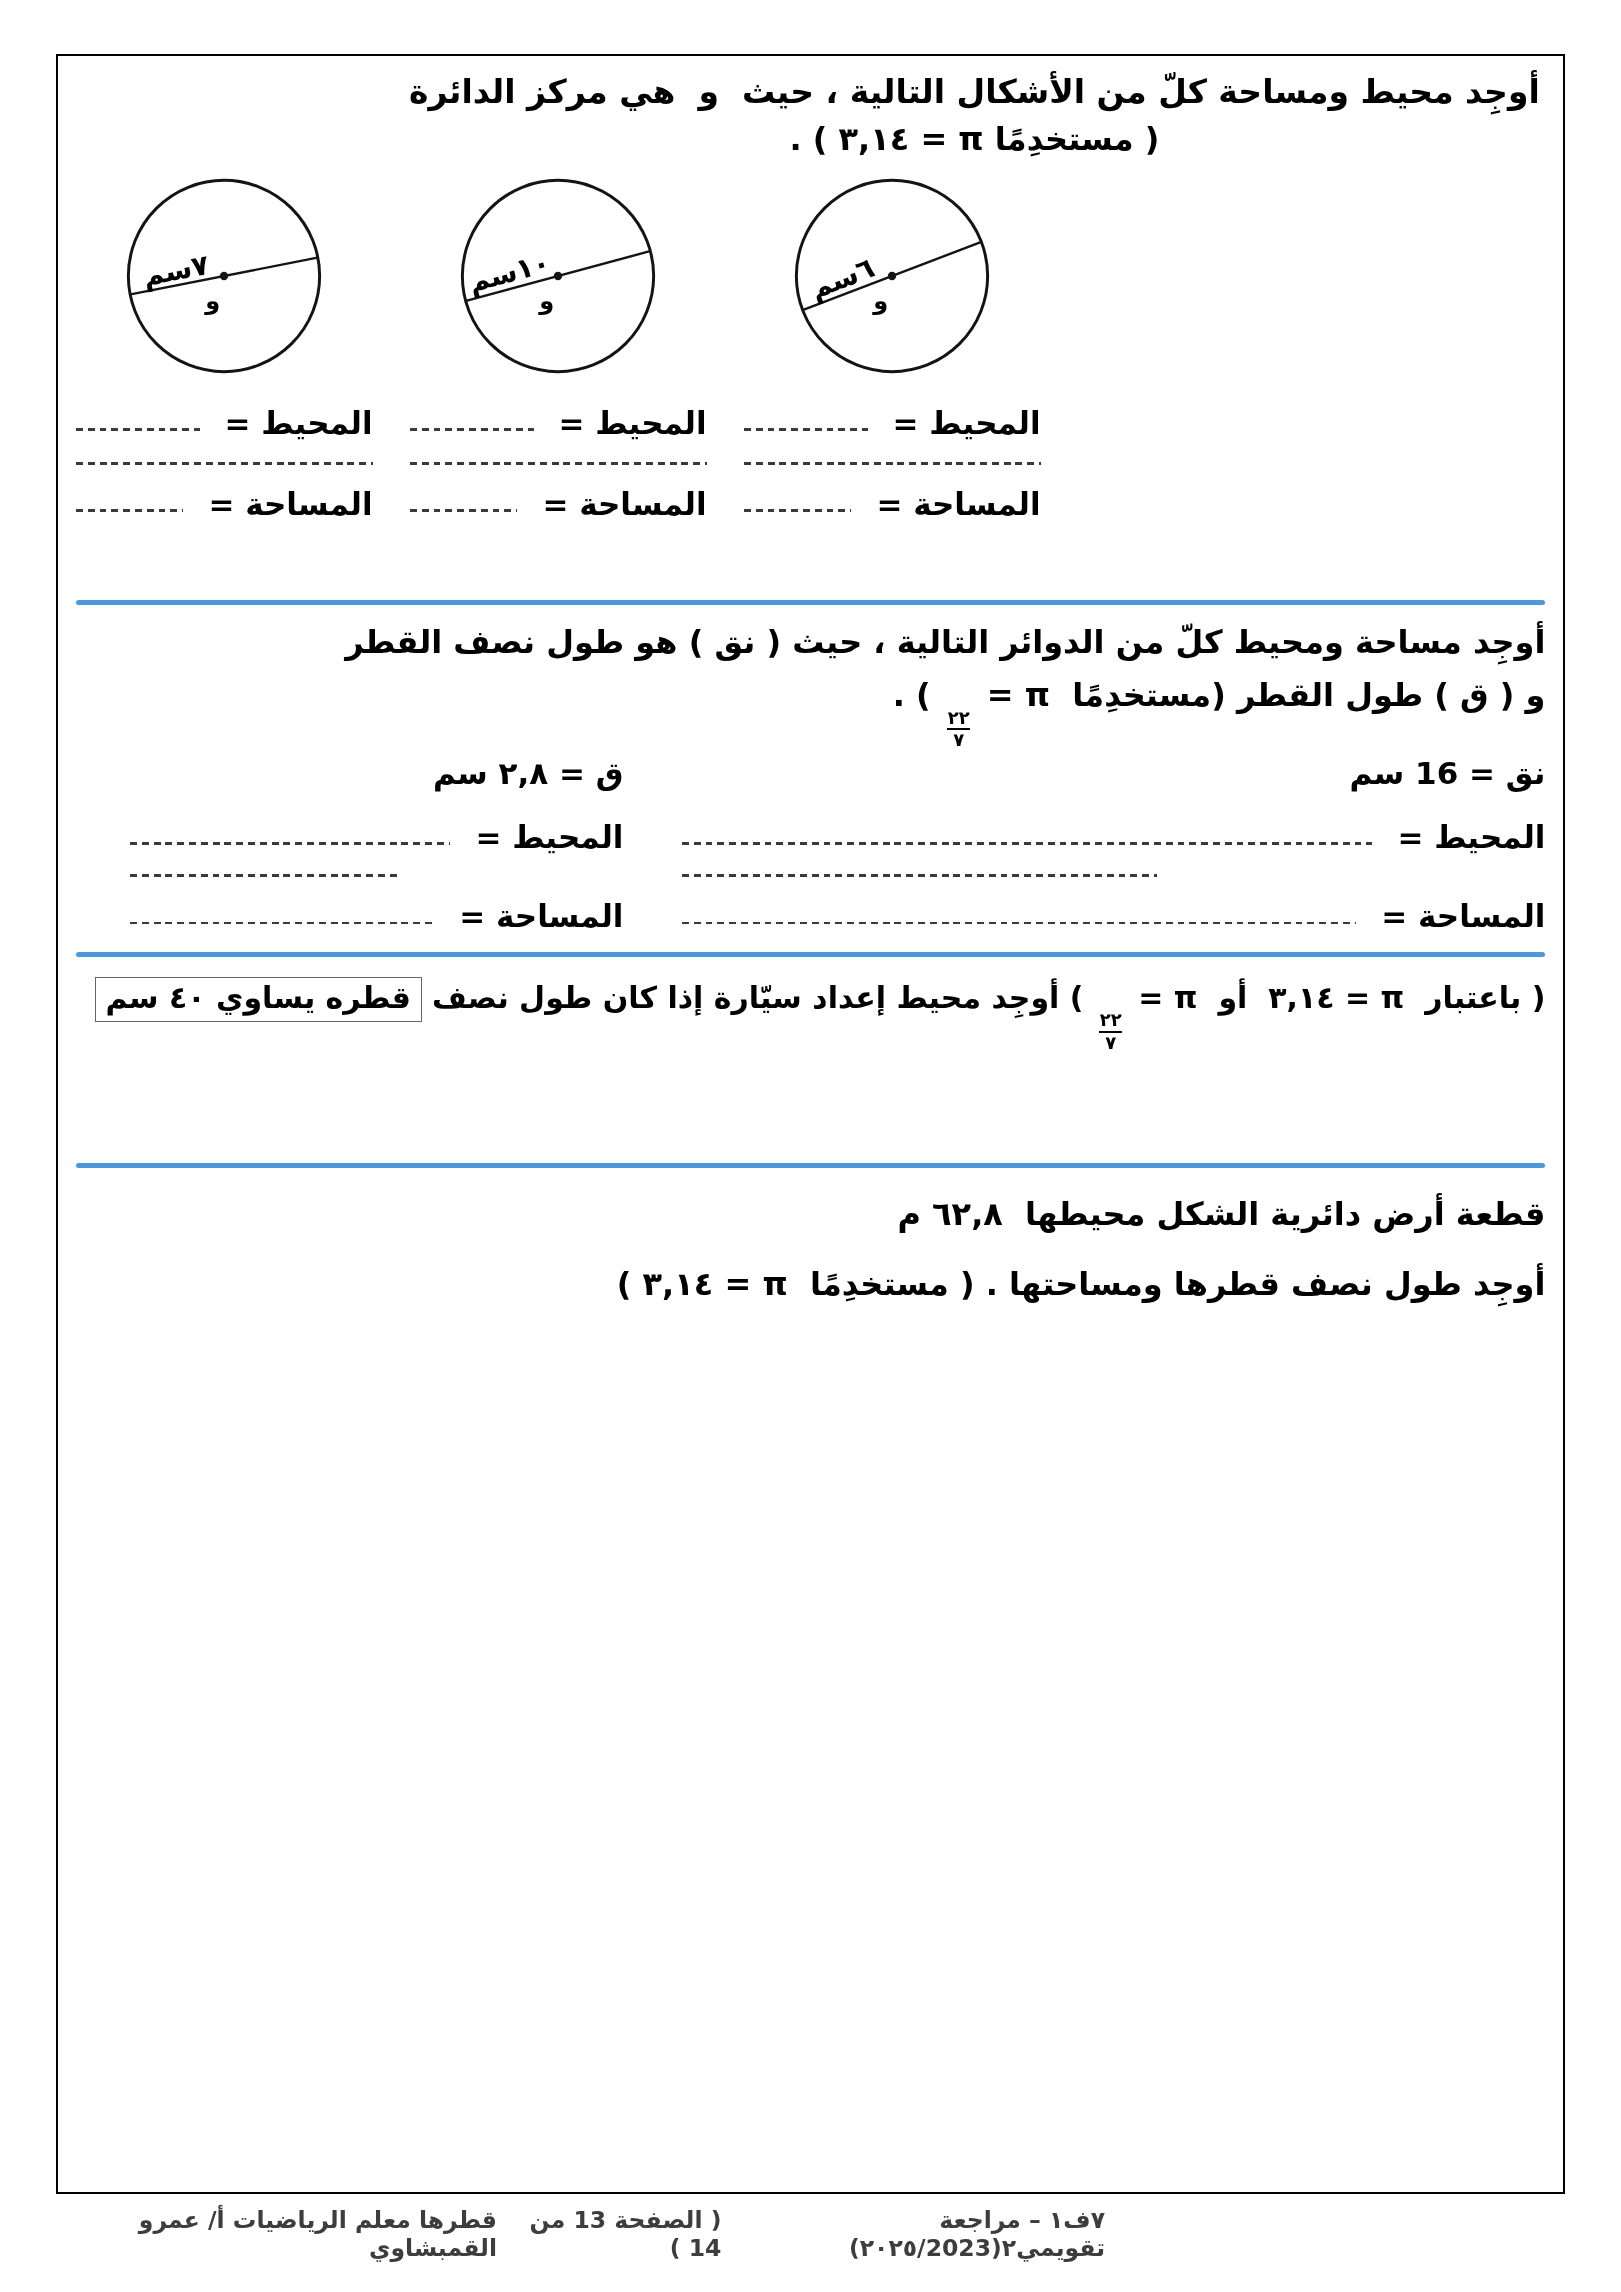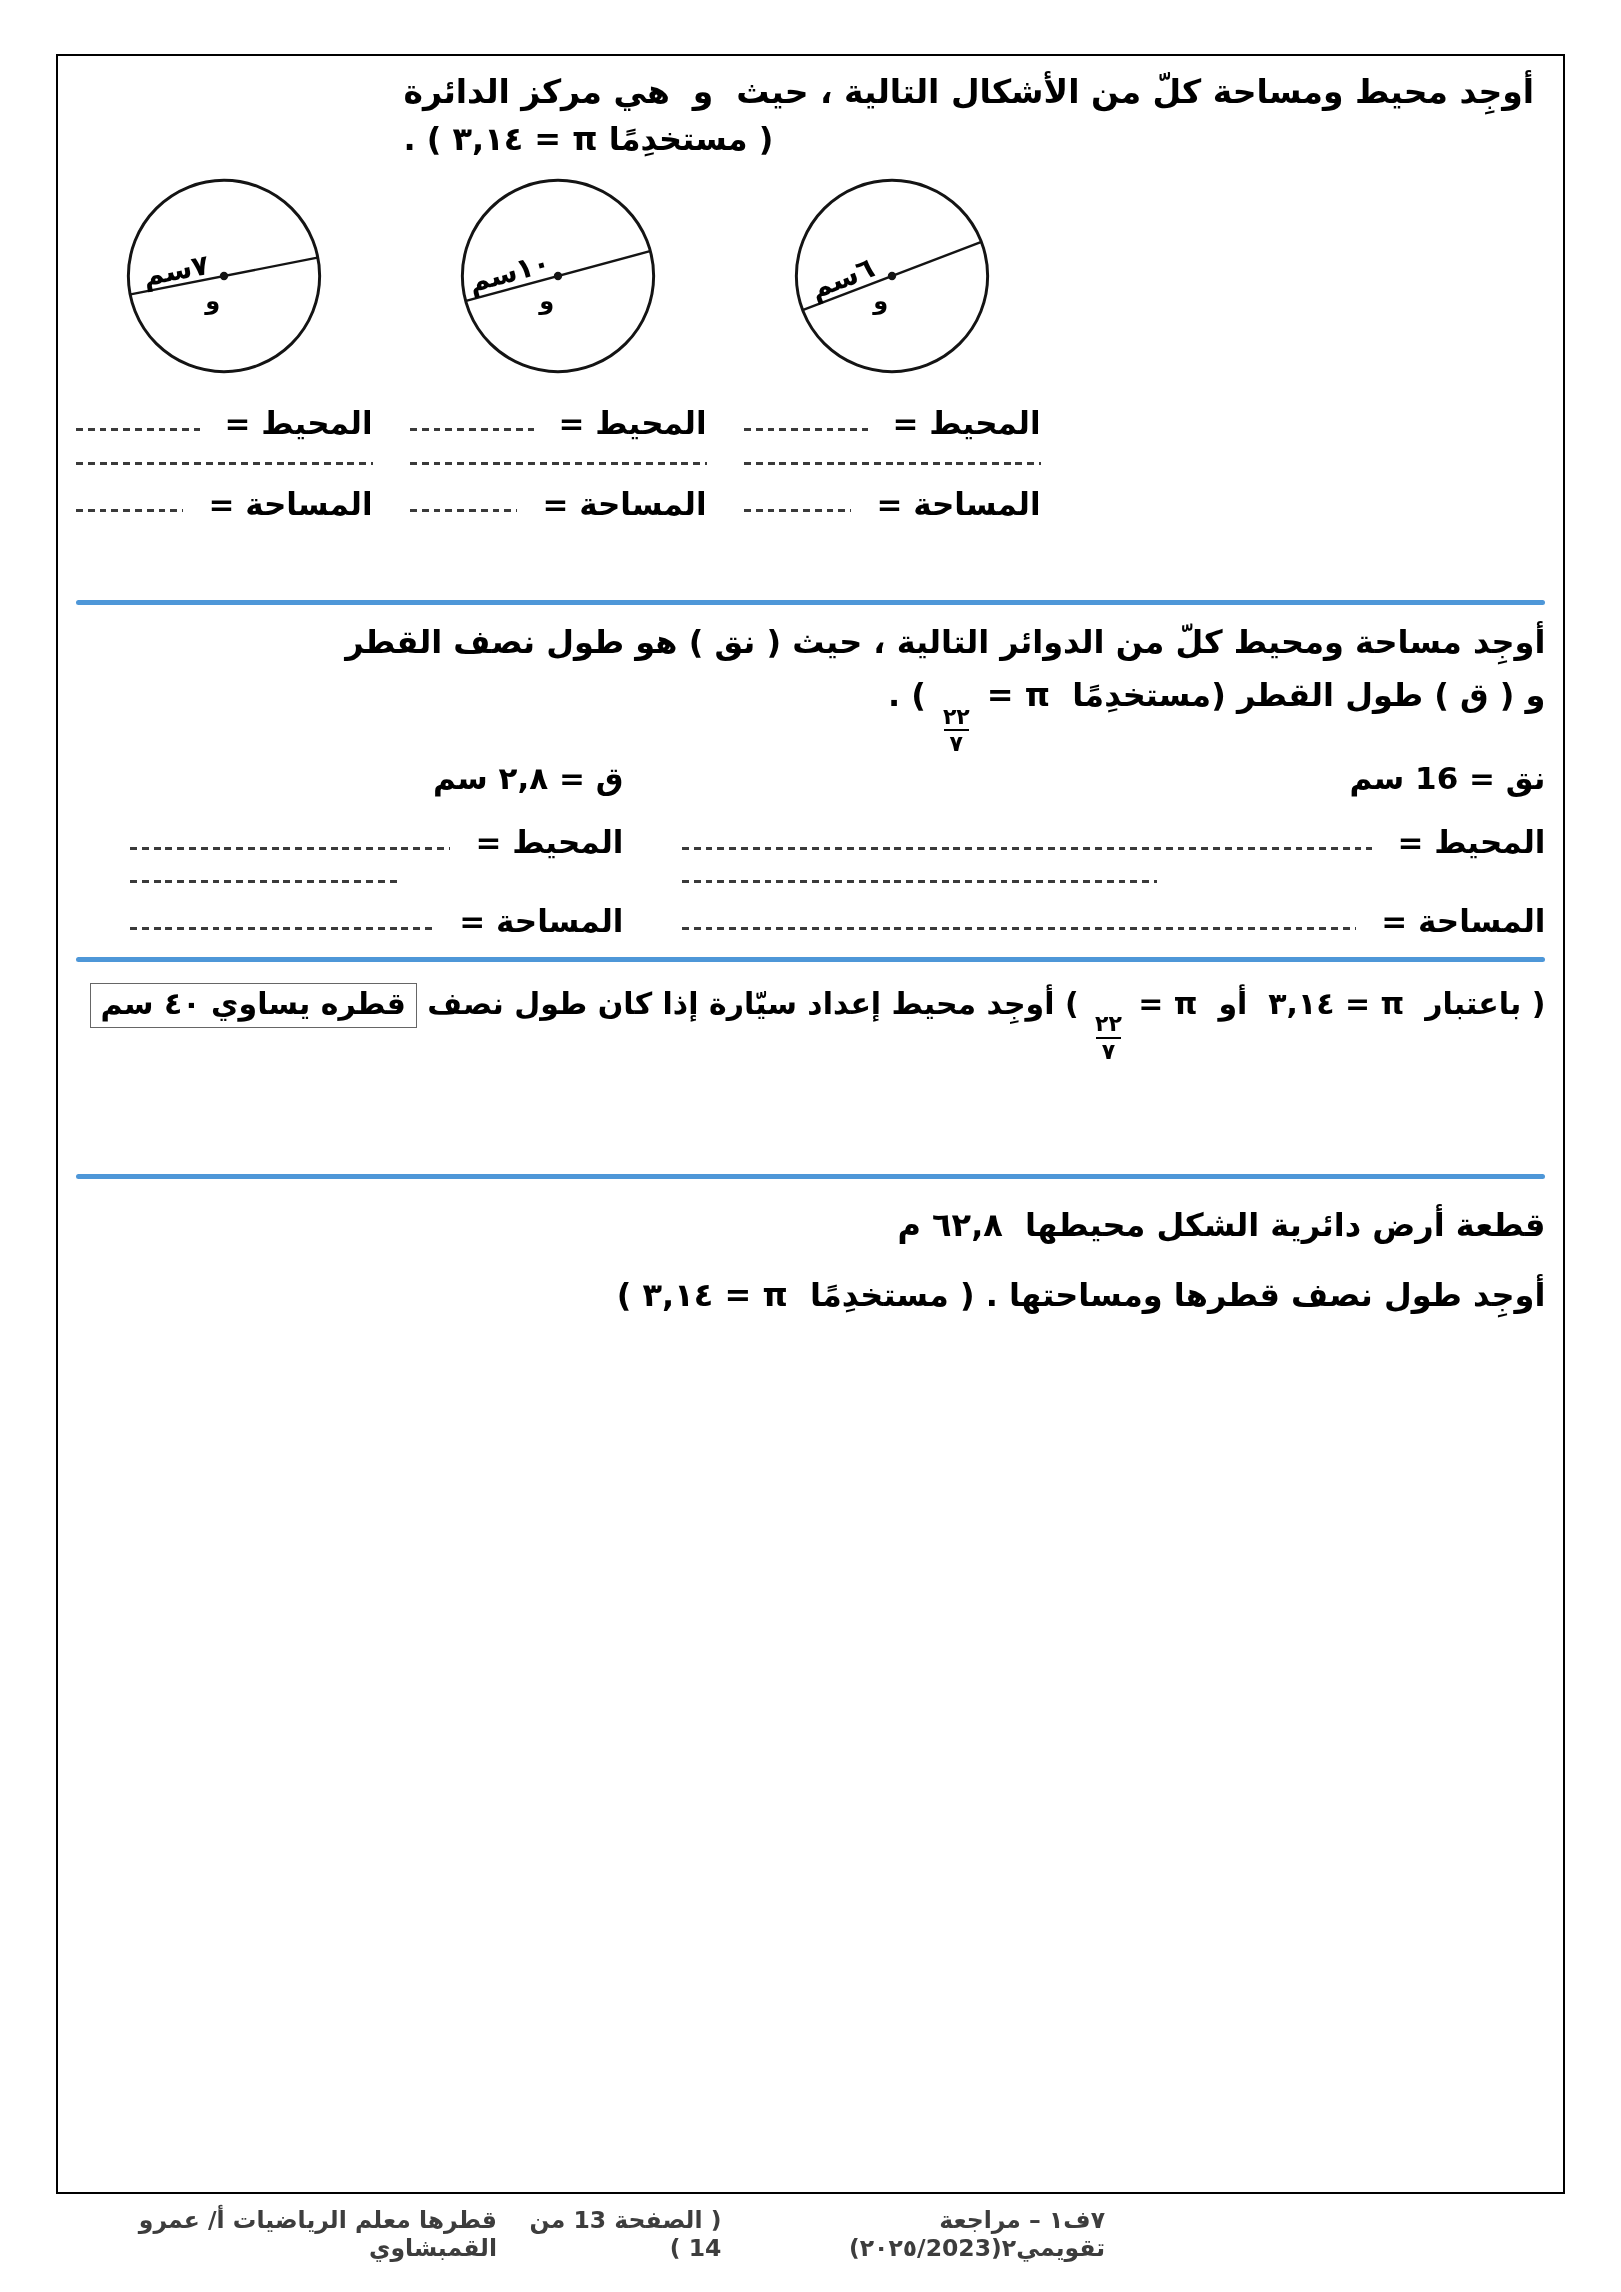--- a/index.html
+++ b/index.html
@@ -9,21 +9,21 @@
     font-family:"DejaVu Sans", sans-serif;
     direction:rtl; color:#000; overflow:hidden;
   }
   .page { width:100%; height:100%; padding:54px 56px 0; }
   .content-box {
     height:2140px; border:2px solid #000;
     padding:11.8px 17.6px 0;
   }
 
   
-  .s1-title-wrap { width:1142px; margin:0 0 0 auto; text-align:left; }
+  .s1-title-wrap { width:1142px; margin:0 0 0 auto; text-align:center; }
   .s1-title { font-size:33px; font-weight:700; line-height:1.45; }
   .s1-sub   { font-size:32px; font-weight:700; line-height:1.45; }
 
   .s1-grid {
     width:965px; margin:9.8px auto 0 0;
     display:grid; grid-template-columns:1fr 1fr 1fr; column-gap:37px;
   }
   .circle-svg { width:208px; height:208px; display:block; margin:0 auto 9.8px; }
   .c-outline { fill:none; stroke:#141414; stroke-width:3.2; }
   .c-diameter { stroke:#141414; stroke-width:2.6; }
@@ -46,21 +46,21 @@
   .divider { height:4.9px; background:#4e97d8; border-radius:2.9px; }
   #div1 { margin:78px 0 13.7px; }
   #div2 { margin:17.6px 0 11.8px; }
   #div3 { margin:110px 0 13.7px; }
 
   
   .s2-title { font-size:32px; font-weight:700; line-height:1.45; }
   .s2-sub   { font-size:32px; font-weight:700; line-height:1.9; }
   .frac {
     display:inline-flex; flex-direction:column; align-items:center;
-    vertical-align:-17.6px; font-size:22px; line-height:1.15; font-weight:700;
+    vertical-align:-17.6px; font-size:18px; line-height:1.15; font-weight:700;
   }
   .frac .num { padding:0 5.9px; }
   .frac .den { border-top:2.5px solid #000; padding:0 5.9px; }
 
   .s2-grid { display:grid; grid-template-columns:863px 1fr; margin-top:3.9px; }
   .s2-col.left { padding:0 59px 0 54px; }
   .given { font-size:31px; font-weight:700; height:49px; }
 
   
   .s3-line { font-size:30px; font-weight:700; line-height:2.0; }

